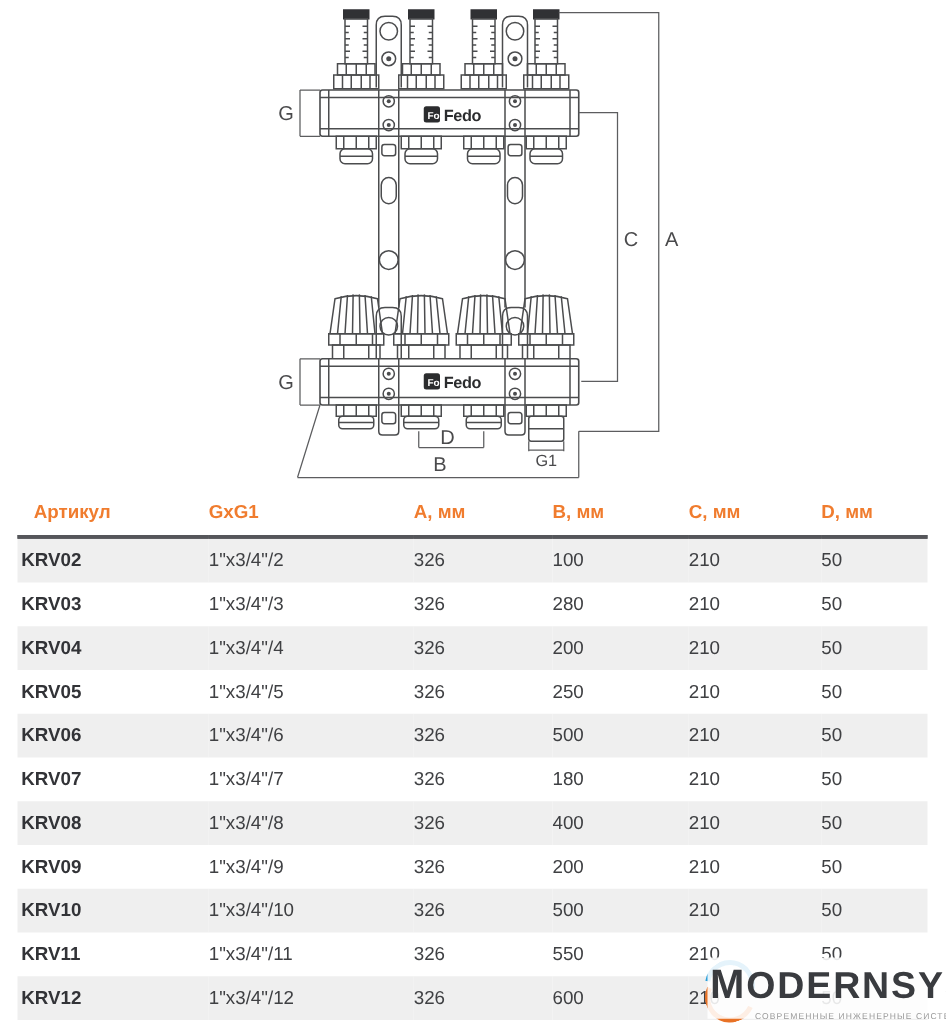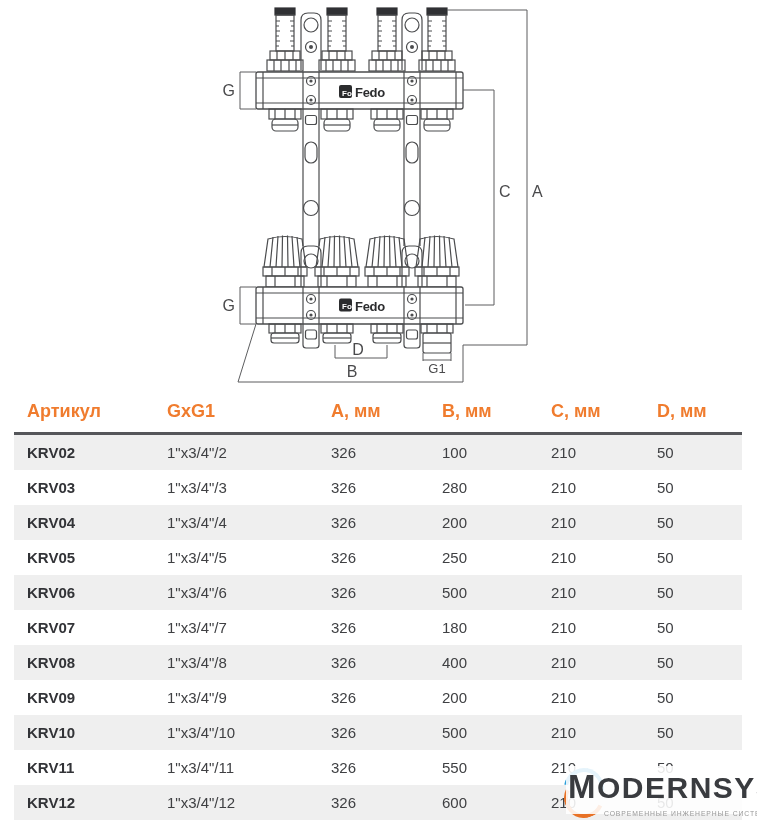--- a/index.html
+++ b/index.html
@@ -11,25 +11,25 @@
   .drawing .ln{stroke:#4B4C4E;stroke-width:1.2;fill:none;}
   .drawing .body{stroke:#4B4C4E;stroke-width:1.3;fill:#ffffff;}
   .drawing .dim{stroke:#5C5D5F;stroke-width:1;fill:none;}
   .drawing text.dim-label{font-family:"Liberation Sans",sans-serif;font-size:16px;fill:#4A4A4C;stroke:none;}
   .drawing text.dim-label-sm{font-family:"Liberation Sans",sans-serif;font-size:13px;fill:#4A4A4C;stroke:none;}
   .drawing text.brand{font-family:"Liberation Sans",sans-serif;font-size:13px;font-weight:bold;fill:#2B2C2E;stroke:none;letter-spacing:-0.3px;}
   .drawing text.brand-badge{font-family:"Liberation Sans",sans-serif;font-size:8px;font-weight:bold;fill:#ffffff;stroke:none;}
 
   
   table.spec{position:absolute;left:14px;top:395px;width:728px;border-collapse:collapse;table-layout:fixed;}
-  table.spec th{text-align:left;font-size:18px;font-weight:bold;color:#F07C2E;
+  table.spec th{text-align:left;font-size:15px;font-weight:bold;color:#F07C2E;
     padding:6px 0 10px 0;border-bottom:3px solid #55565A;}
   table.spec th:first-child{padding-left:13px;}
   table.spec td{height:35px;font-size:15px;color:#3F4043;padding:0;vertical-align:middle;}
-  table.spec td:first-child{font-weight:bold;color:#323337;padding-left:13px;}
+  table.spec td:first-child{font-weight:bold;color:#323337;padding-left:3px;}
   table.spec tbody tr:nth-child(odd){background:#EFEFEF;}
 
   
   .watermark{position:absolute;left:556px;top:766px;width:201px;height:56px;}
   .wm-arc{position:absolute;width:40px;height:40px;border-radius:50%;border:4px solid transparent;box-sizing:border-box;}
   .wm-arc-blue{left:8px;top:2px;border-top-color:#2B9FD9;border-right-color:#2B9FD9;transform:rotate(-35deg);}
   .wm-arc-orange{left:8px;top:12px;border-bottom-color:#E87226;border-left-color:#E87226;transform:rotate(-20deg);}
   .wm-text{position:absolute;left:10px;top:0;line-height:42px;font-weight:bold;color:#393B3F;
     white-space:nowrap;background:rgba(255,255,255,0.88);padding:0 2px;letter-spacing:1.5px;}
   .wm-m{font-size:33px;}

